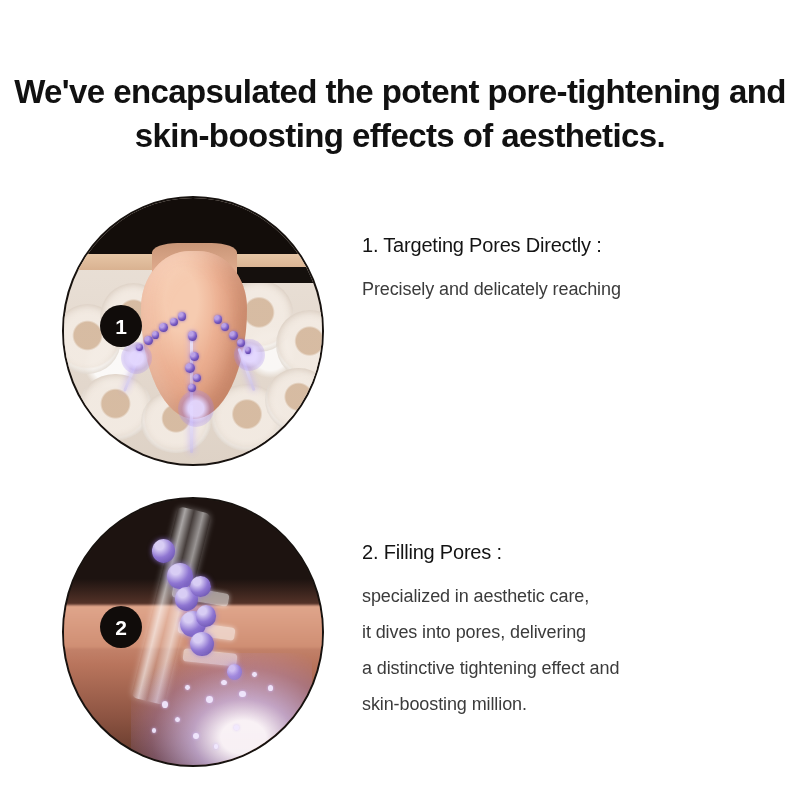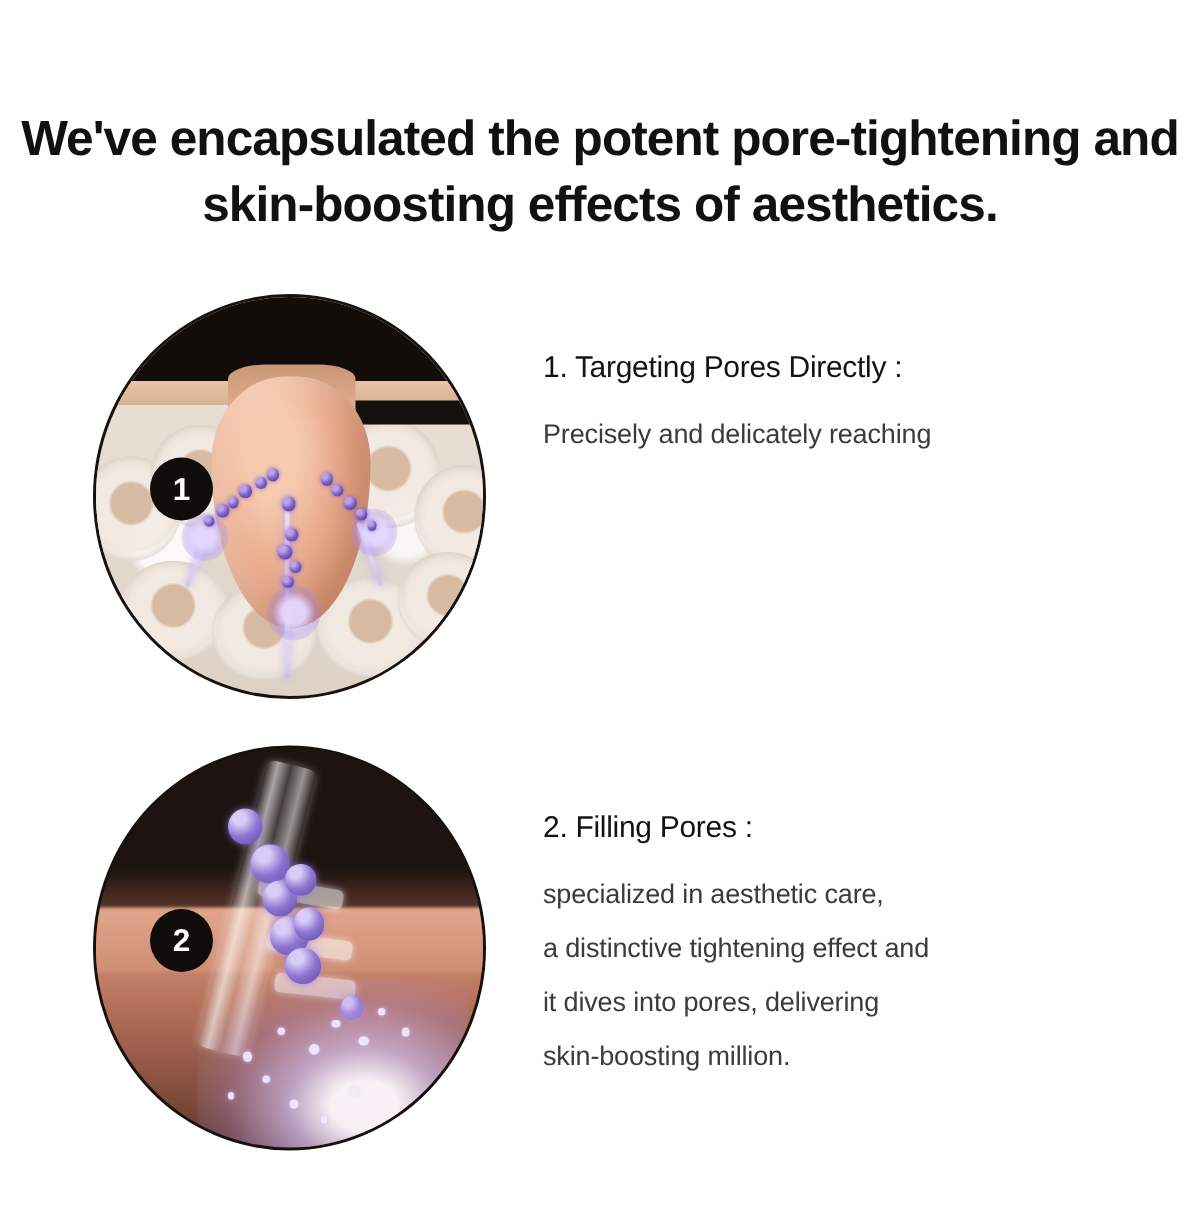--- a/index.html
+++ b/index.html
@@ -350,18 +350,18 @@
       <div class="dot" style="left:66%; top:85%; width:2.0%; height:2.0%;"></div>
       <div class="dot" style="left:58%; top:92%; width:1.8%; height:1.8%;"></div>
     </div>
     <div class="badge">2</div>
   </div>
 
   <div class="textcol">
     <div class="step-title">2. Filling Pores :</div>
     <div class="step-body">
       <span class="bl">specialized in aesthetic care,</span>
+      <span class="bl">it dives into pores, delivering</span>
       <span class="bl">a distinctive tightening effect and</span>
-      <span class="bl">it dives into pores, delivering</span>
       <span class="bl">skin-boosting million.</span>
     </div>
   </div>
 </div>
 
 </body></html>

